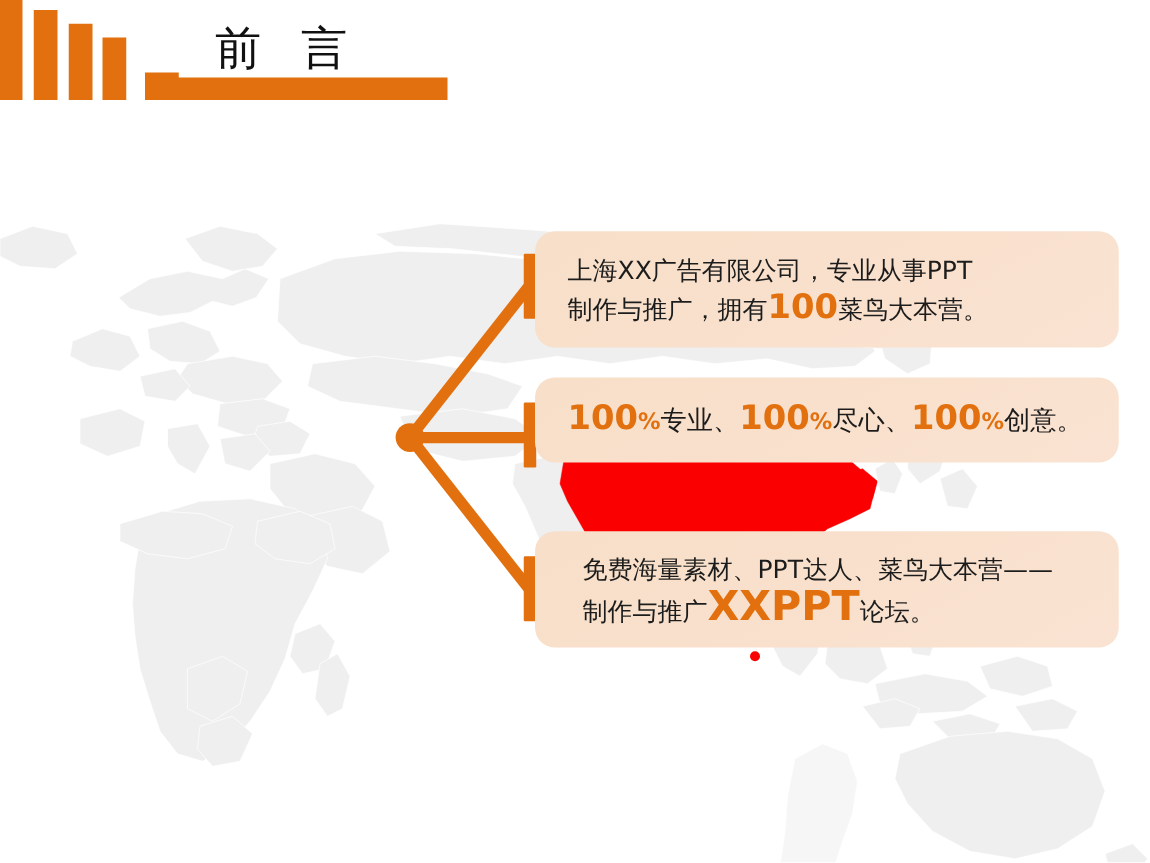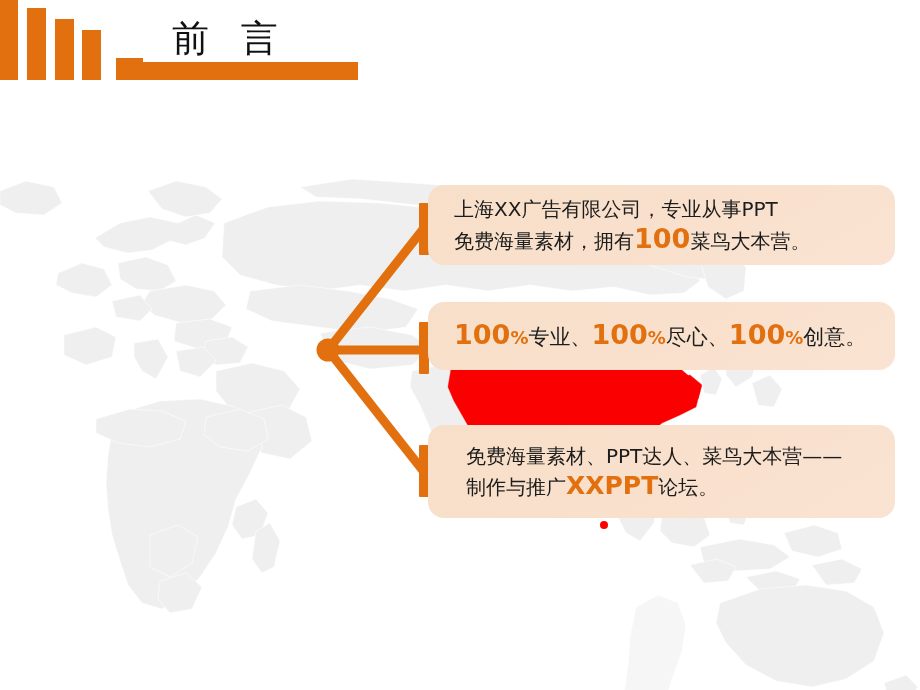--- a/index.html
+++ b/index.html
@@ -31,30 +31,30 @@
   #connectors{position:absolute;left:0;top:0;width:920px;height:690px;pointer-events:none;}
   .conn-line{stroke:#e2700f;stroke-width:9;fill:none;stroke-linecap:butt;}
   .hub{fill:#e2700f;}
   .stub{fill:#e2700f;}
 
   
   .callout{position:absolute;left:428px;width:467px;border-radius:16px;
     background:linear-gradient(150deg,#f7dfc9 0%,#f8e0cc 45%,#fae3d2 100%);
     box-sizing:border-box;padding:0 22px 0 26px;
     display:flex;flex-direction:column;justify-content:center;}
-  #callout1{top:185px;height:80px;}
+  #callout1{top:185px;height:93px;}
   #callout2{top:302px;height:68px;}
   #callout3{top:425px;height:93px;padding-left:38px;}
 
   .ctext{font-size:20px;color:#1c1c1c;line-height:30px;white-space:nowrap;
     font-family:"DejaVu Sans","Liberation Sans",sans-serif;}
   .big100{color:#e2700f;font-weight:bold;font-size:27px;text-align:right;}
   .pct{color:#e2700f;font-weight:bold;font-size:18px;}
   #callout2 .ctext{font-size:21px;line-height:34px;}
-  .xxppt{color:#e2700f;font-weight:bold;font-size:25px;}
+  .xxppt{color:#e2700f;font-weight:bold;font-size:33px;}
 </style>
 </head>
 <body>
 
 <div id="slide">
 
   <div id="map-layer">
     <svg viewBox="0 0 920 595" preserveAspectRatio="none" aria-hidden="true">
       <g>
 
@@ -145,21 +145,21 @@
     <line class="conn-line" x1="328" y1="350" x2="424" y2="350"></line>
     <line class="conn-line" x1="328" y1="350" x2="424" y2="472"></line>
     <rect class="stub" x="419" y="203" width="10" height="52" rx="1"></rect>
     <rect class="stub" x="419" y="322" width="10" height="52" rx="1"></rect>
     <rect class="stub" x="419" y="445" width="10" height="52" rx="1"></rect>
     <circle class="hub" cx="328" cy="350" r="11.5"></circle>
   </svg>
 
   <div class="callout" id="callout1">
     <div class="ctext">上海XX广告有限公司，专业从事PPT</div>
-    <div class="ctext"><span>免费海量素材，拥有</span><span class="big100">100</span><span>菜鸟大本营。</span></div>
+    <div class="ctext"><span>制作与推广，拥有</span><span class="big100">100</span><span>菜鸟大本营。</span></div>
   </div>
 
   <div class="callout" id="callout2">
     <div class="ctext"><span class="big100">100</span><span class="pct">%</span><span>专业、</span><span class="big100">100</span><span class="pct">%</span><span>尽心、</span><span class="big100">100</span><span class="pct">%</span><span>创意。</span></div>
   </div>
 
   <div class="callout" id="callout3">
     <div class="ctext">免费海量素材、PPT达人、菜鸟大本营——</div>
     <div class="ctext"><span>制作与推广</span><span class="xxppt">XXPPT</span><span>论坛。</span></div>
   </div>

